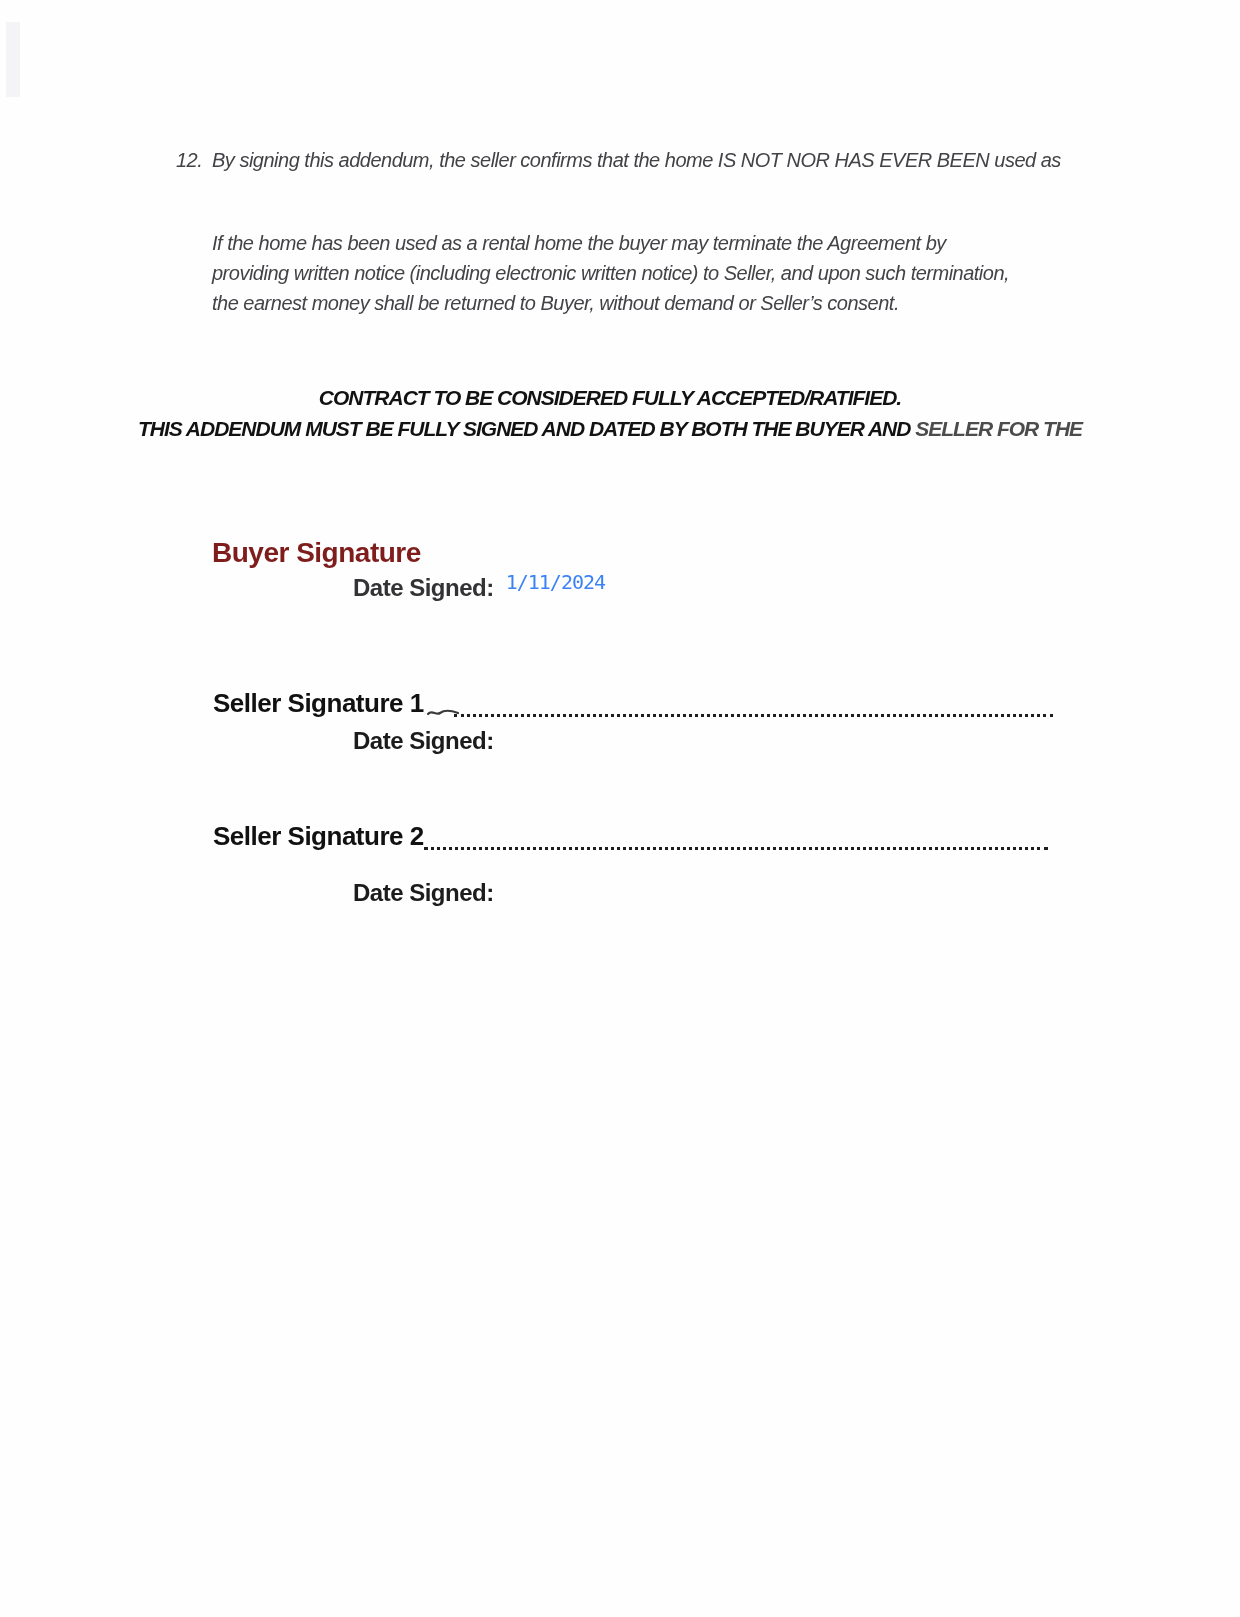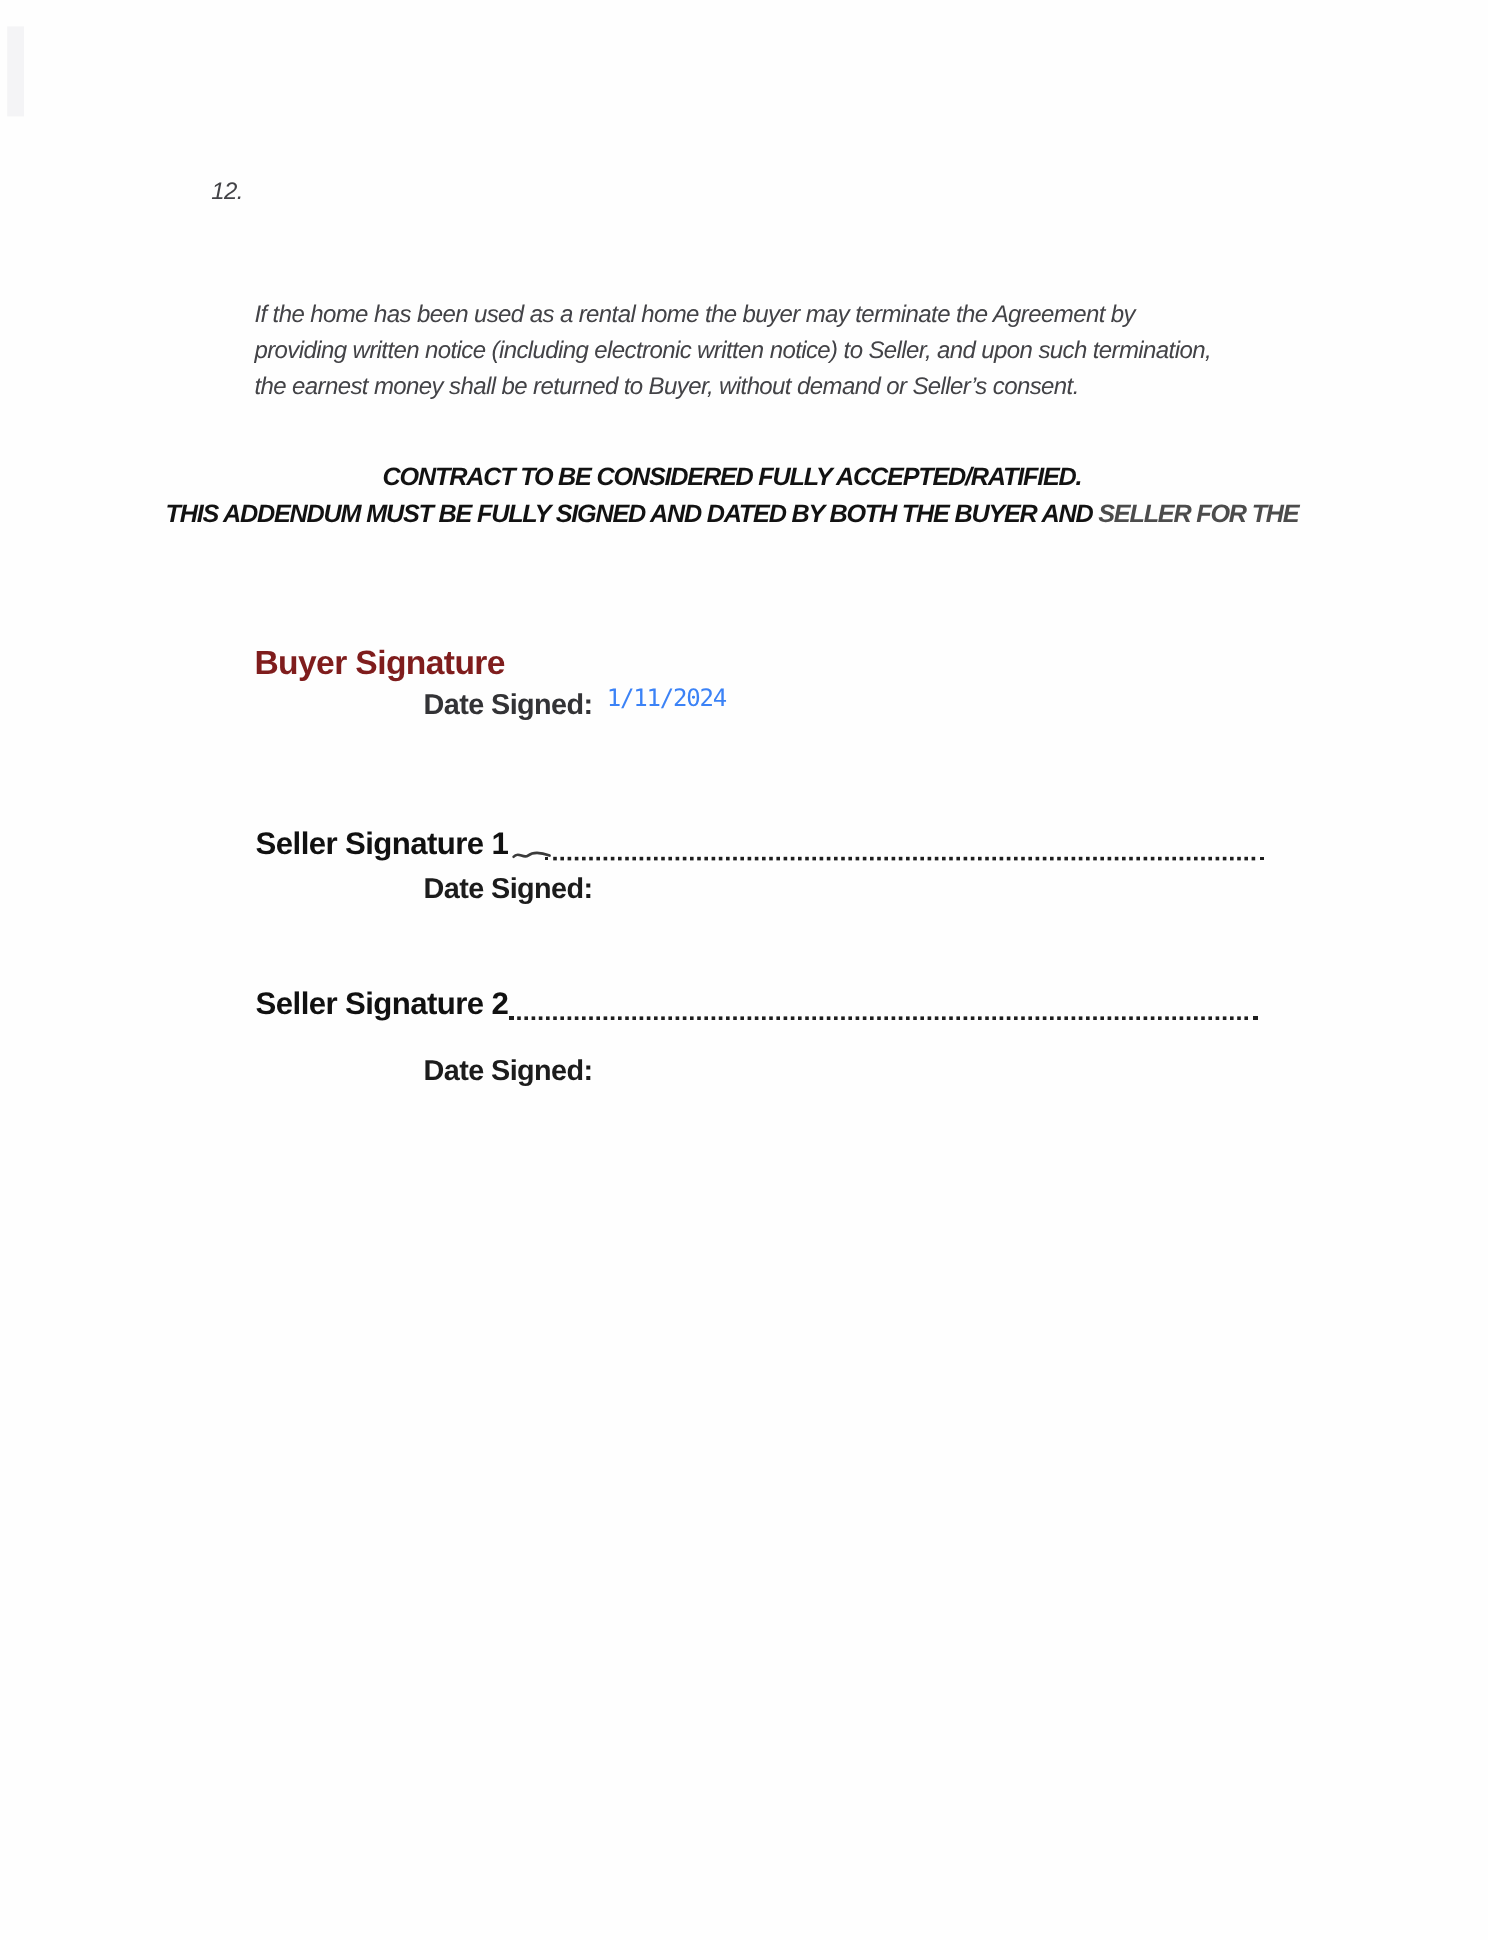--- a/index.html
+++ b/index.html
@@ -37,21 +37,21 @@
     font-style: italic;
     font-size: 20px;
     line-height: 30px;
     letter-spacing: -0.5px;
     color: #434347;
     width: 36px;
     flex: 0 0 auto;
   }
   .para2 {
     position: absolute;
-    left: 212px; top: 247px;
+    left: 212px; top: 228px;
   }
   
   .notice {
     position: absolute;
     left: 110px; top: 382px;
     width: 1000px;
     text-align: center;
   }
   .notice-line {
     font-style: italic;
@@ -135,20 +135,21 @@
 </head>
 <body>
 
 <div class="page">
 
   <div class="scan-edge"></div>
 
   <section class="clause">
     <span class="num">12.</span>
     <div>
+      <div class="bodyline">By signing this addendum, the seller confirms that the home IS NOT NOR HAS EVER BEEN used as</div>
     </div>
   </section>
 
   <section class="para2">
     <div class="bodyline">If the home has been used as a rental home the buyer may terminate the Agreement by</div>
     <div class="bodyline">providing written notice (including electronic written notice) to Seller, and upon such termination,</div>
     <div class="bodyline">the earnest money shall be returned to Buyer, without demand or Seller’s consent.</div>
   </section>
 
   <section class="notice">

